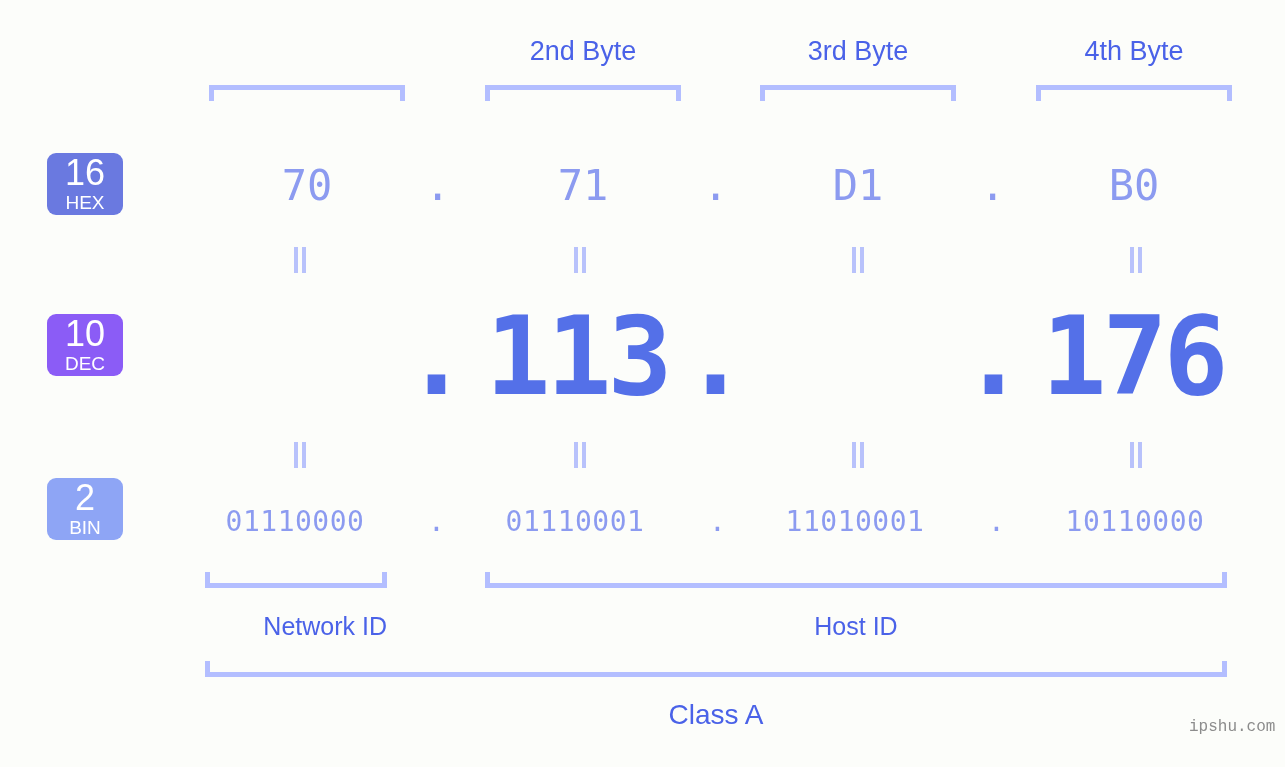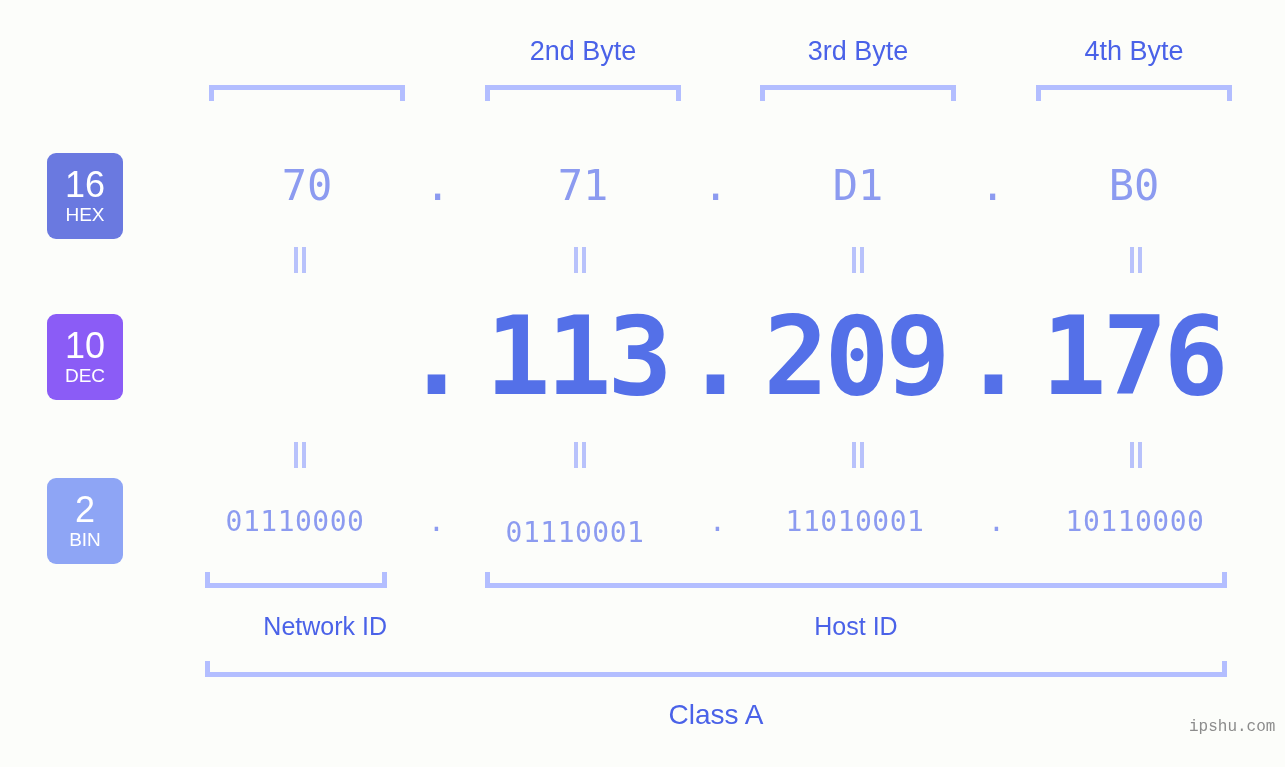--- a/index.html
+++ b/index.html
@@ -42,21 +42,21 @@
     border-bottom: 5px solid #b3beff;
     border-left: 5px solid #b3beff;
     border-right: 5px solid #b3beff;
     height: 16px;
     box-sizing: border-box;
   }
 
   
   .badge {
     width: 76px;
-    height: 86px;
+    height: 62px;
     border-radius: 9px;
     color: #ffffff;
     display: flex;
     flex-direction: column;
     align-items: center;
     justify-content: center;
     box-sizing: border-box;
   }
   .badge .num {
     font-size: 36px;
@@ -220,21 +220,20 @@
   <div class="eq" style="left:1129px; top:247px;">
       <i></i>
       <i></i>
     </div>
 
   <div class="dec-dot" style="left:404px; top:303px;">.</div>
 
   <div class="dec-val" style="left:479px; top:303px; width:196px;">113</div>
   <div class="dec-dot" style="left:683px; top:303px;">.</div>
 
-  <div class="dec-val" style="left:757px; top:303px; width:196px;">209</div>
   <div class="dec-dot" style="left:961px; top:303px;">.</div>
 
   <div class="dec-val" style="left:1035px; top:303px; width:196px;">176</div>
 
   <div class="eq" style="left:293px; top:442px;">
       <i></i>
       <i></i>
     </div>
   <div class="eq" style="left:573px; top:442px;">
       <i></i>
@@ -245,21 +244,21 @@
       <i></i>
     </div>
   <div class="eq" style="left:1129px; top:442px;">
       <i></i>
       <i></i>
     </div>
 
   <div class="bin-val" style="left:197px; top:508px; width:196px;">01110000</div>
   <div class="bin-dot" style="left:428px; top:508px;">.</div>
 
-  <div class="bin-val" style="left:477px; top:508px; width:196px;margin-top:11px;">01110001</div>
+  <div class="bin-val" style="left:477px; top:508px; width:196px;">01110001</div>
   <div class="bin-dot" style="left:709px; top:508px;">.</div>
 
   <div class="bin-val" style="left:757px; top:508px; width:196px;">11010001</div>
   <div class="bin-dot" style="left:988px; top:508px;">.</div>
 
   <div class="bin-val" style="left:1037px; top:508px; width:196px;">10110000</div>
 
   <div class="abs bracket-up" style="left:205px; top:572px; width:182px;"></div>
   <div class="abs bracket-up" style="left:485px; top:572px; width:742px;"></div>
 

